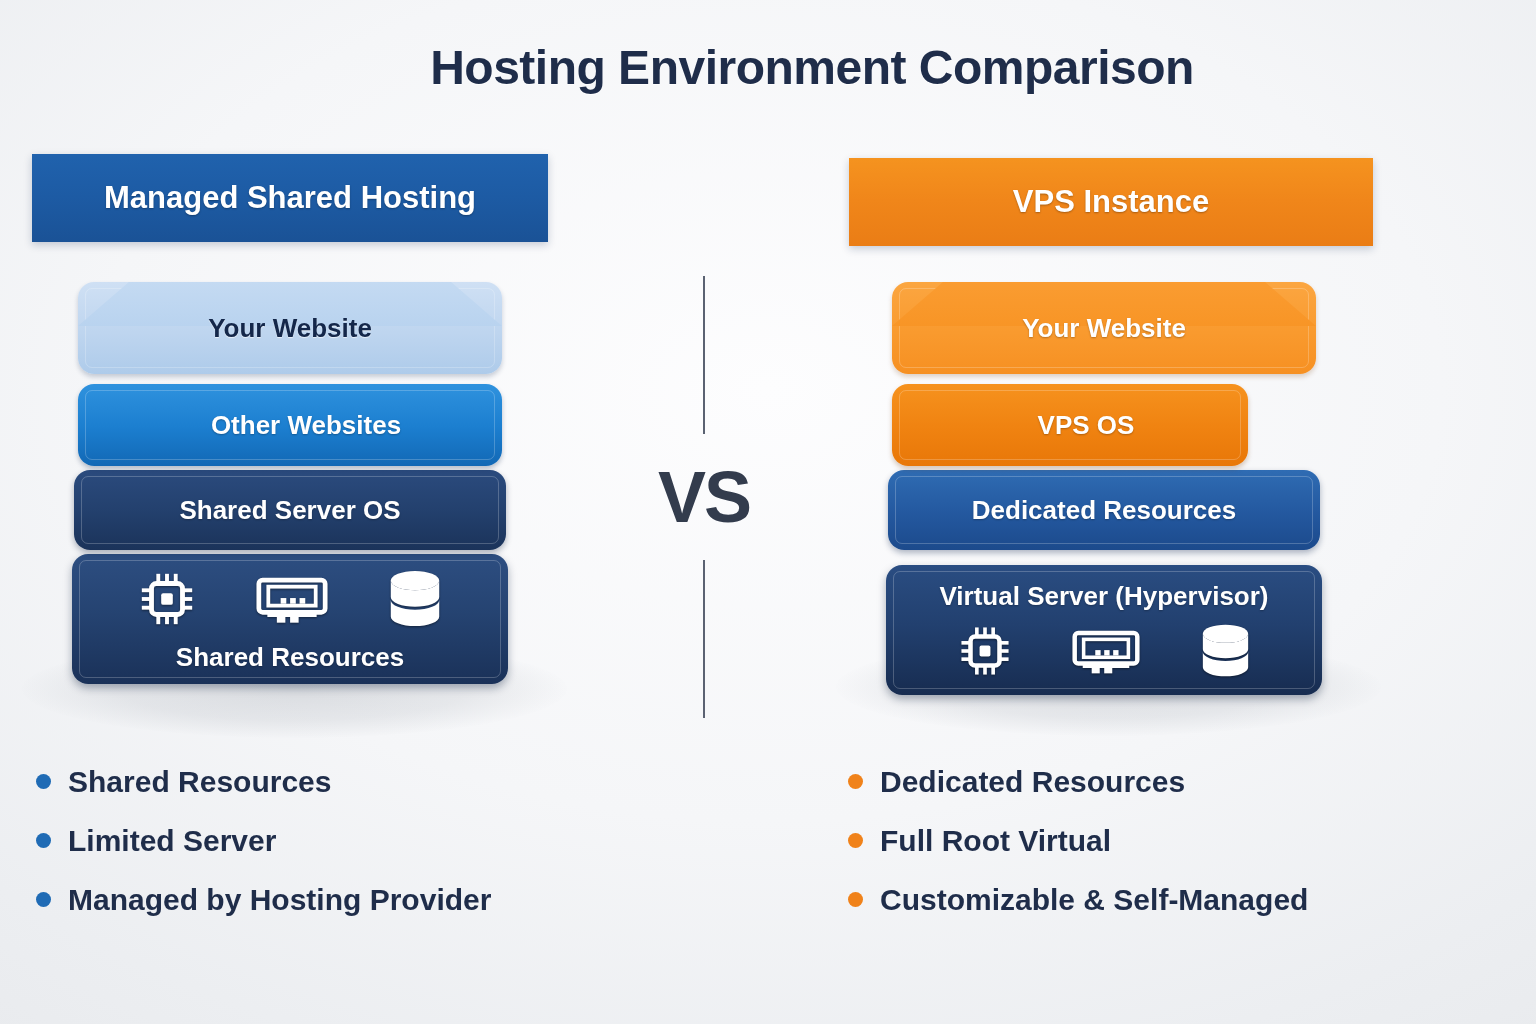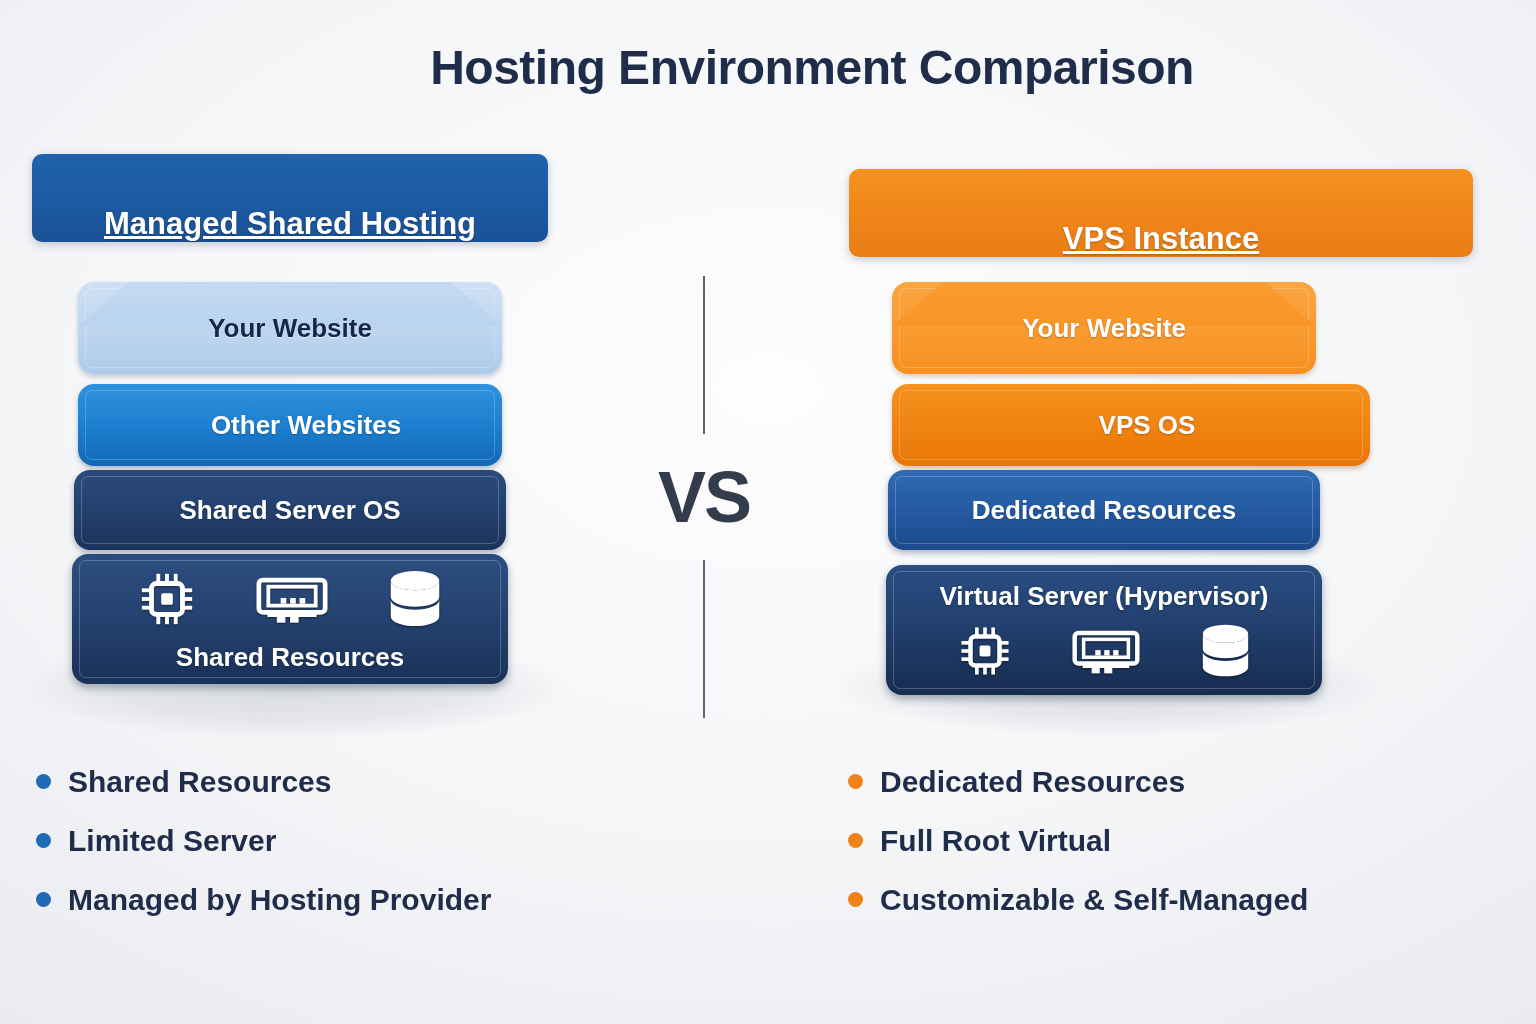--- a/index.html
+++ b/index.html
@@ -26,37 +26,36 @@
     letter-spacing:-0.5px;
     color:#1f2d4a;
     text-shadow:0 1px 1px rgba(255,255,255,0.9);
     margin-left:32px;
   }
 
   
   .panel-header {
     position:absolute;
     height:88px;
-    border-radius:10px;
+    border-radius:0;
     display:flex;
-    align-items:flex-end;
+    align-items:center;
     justify-content:center;
     font-size:31px;
     font-weight:bold;
     color:#ffffff;
     text-shadow:0 1px 2px rgba(0,0,0,0.30);
     box-shadow:0 3px 8px rgba(20,40,80,0.22);
-    text-decoration:underline;
   }
   .panel-header.left {
     left:32px; top:154px; width:516px;
     background:linear-gradient(180deg,#2062ad 0%,#1d5ba4 48%,#1a5296 100%);
   }
   .panel-header.right {
-    left:849px; top:169px; width:624px;
+    left:849px; top:158px; width:524px;
     background:linear-gradient(180deg,#f5931f 0%,#f0861a 48%,#ea7d15 100%);
   }
 
   
   .vs-wrap {
     position:absolute;
     left:703px; top:276px;
     width:2px; height:442px;
   }
   .vs-line {
@@ -161,21 +160,21 @@
     left:6px; top:0; width:424px; height:92px;
     background:linear-gradient(180deg,#fba641 0%,#f99a2e 55%,#f69022 100%);
     color:#ffffff;
     box-shadow:0 3px 5px rgba(120,60,10,0.22);
     z-index:4;
   }
   .r-your-top .plate {
     background:linear-gradient(180deg,#fa9c31 0%,#f89526 100%);
   }
   .r-os {
-    left:6px; top:102px; width:478px; height:82px;
+    left:6px; top:102px; width:356px; height:82px;
     background:linear-gradient(180deg,#f6921e 0%,#f08311 52%,#e87708 100%);
     color:#ffffff;
     box-shadow:0 3px 5px rgba(120,60,10,0.28);
     z-index:3;
     padding-left:32px;
   }
   .r-ded {
     left:2px; top:188px; width:432px; height:80px;
     background:linear-gradient(180deg,#2f6cb3 0%,#2459a0 52%,#1c4a8c 100%);
     color:#ffffff;

